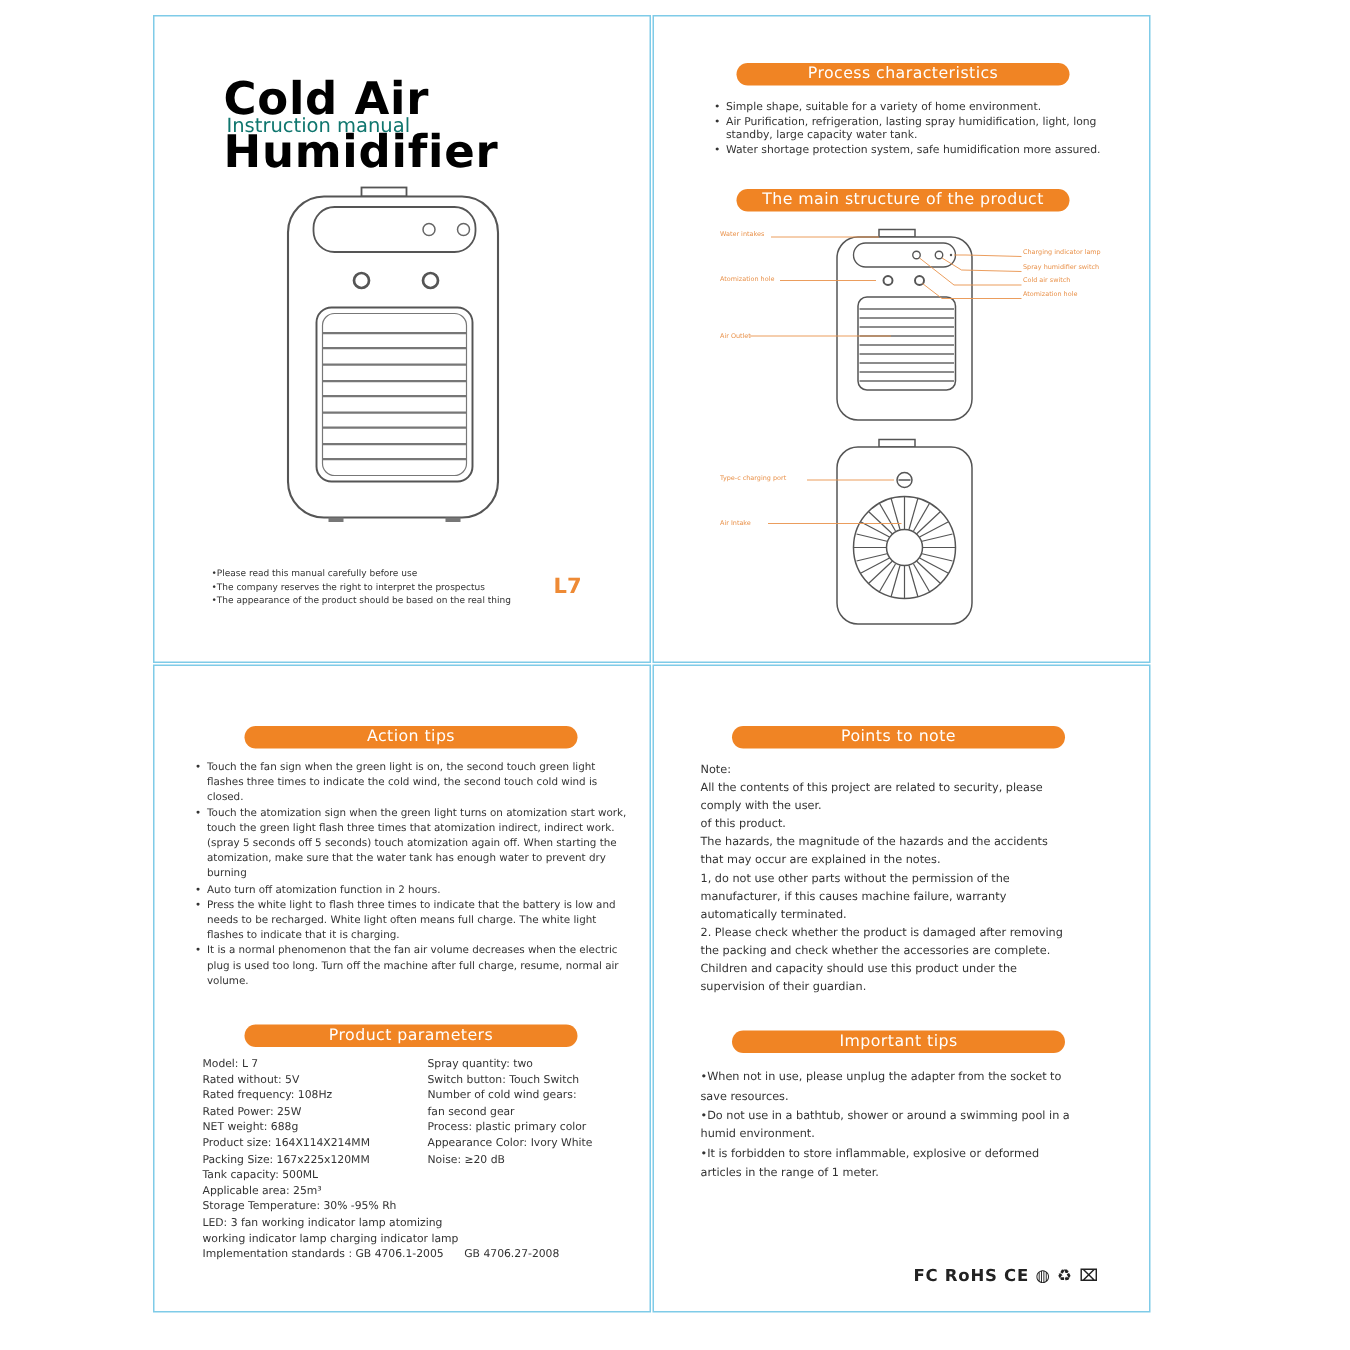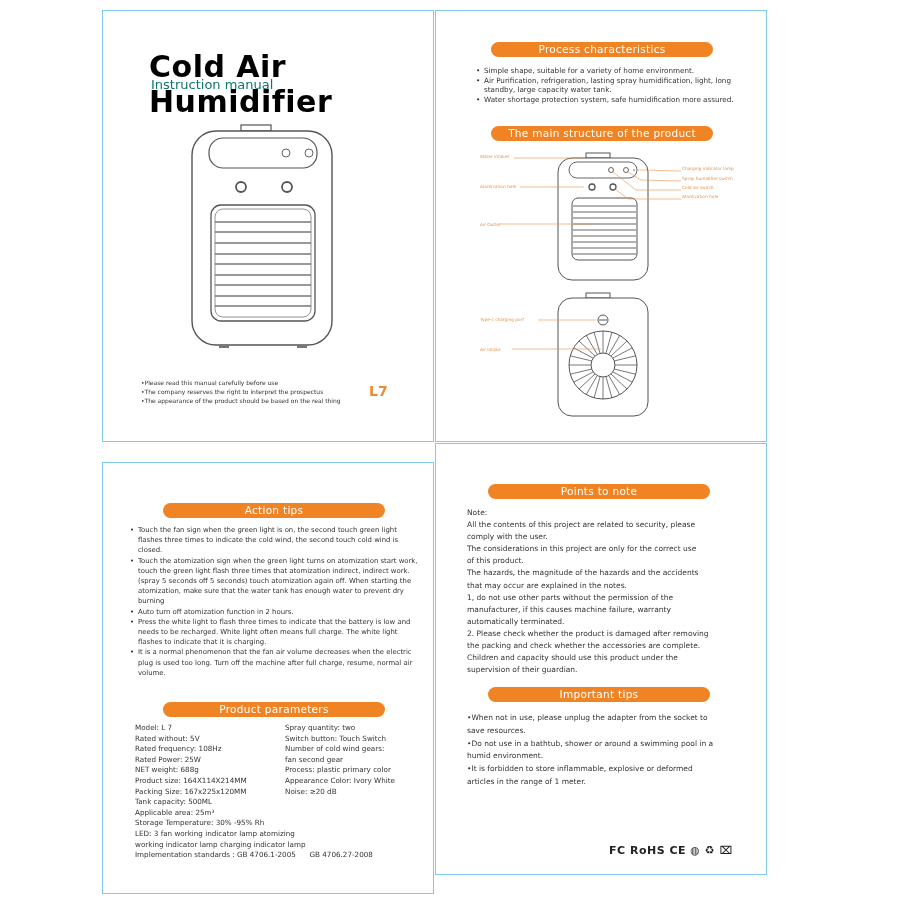--- a/index.html
+++ b/index.html
@@ -1,21 +1,21 @@
 <!DOCTYPE html>
 <html><head>
   <meta charset="utf-8">
   <style>
     html, body { margin: 0; padding: 0; background: #ffffff; }
     body { width: 900px; height: 900px; position: relative; overflow: hidden; font-family: "DejaVu Sans", sans-serif; color: #333; }
     .sheet { position: absolute; left: 102px; top: 10px; width: 666px; height: 866px; }
     .panel { position: absolute; width: 332px; height: 432px; border: 1.5px solid #7fcbe8; box-sizing: border-box; background: #fff; }
     .p1 { left: 0; top: 0; }
     .p2 { left: 333px; top: 0; }
-    .p3 { left: 0; top: 452px; }
+    .p3 { left: 0; top: 433px; }
     .p4 { left: 333px; top: 433px; }
     .pill { position: absolute; height: 15px; border-radius: 8px; background: #f08424; color: #fff; font-size: 10.5px; line-height: 15px; text-align: center; font-family: "DejaVu Sans", sans-serif; letter-spacing: 0.3px; }
     .title-big { position: absolute; left: 46px; top: 38px; font-family: "DejaVu Sans", sans-serif; font-weight: bold; font-size: 30px; color: #000000; letter-spacing: 0.5px; }
     .subtitle { position: absolute; left: 48px; top: 66px; font-size: 13px; color: #0f766e; }
     .notes { position: absolute; left: 38px; top: 367px; font-size: 6px; line-height: 9px; color: #333; }
     .model-mark { position: absolute; left: 266px; top: 372px; font-size: 14px; font-weight: bold; color: #ee8a35; }
     .txt { position: absolute; font-size: 7.4px; line-height: 10.2px; color: #333; }
     .bul { position: absolute; font-size: 7.2px; line-height: 9.6px; color: #333; }
     .bul li { list-style: none; position: relative; padding-left: 8px; margin: 0; }
     .bul li::before { content: "•"; position: absolute; left: 0; top: 0; }
@@ -194,21 +194,20 @@
       </div>
     </div>
   </div>
 
   <div class="panel p4">
     <div class="pill" style="left:52px;top:40px;width:222px;">Points to note</div>
     <div class="txt" style="left:31px;top:63px;width:290px;font-size:7.5px;line-height:12.1px;">
       <div>Note:</div>
       <div>All the contents of this project are related to security, please</div>
       <div>comply with the user.</div>
-      <div>The considerations in this project are only for the correct use</div>
       <div>of this product.</div>
       <div>The hazards, the magnitude of the hazards and the accidents</div>
       <div>that may occur are explained in the notes.</div>
       <div>1, do not use other parts without the permission of the</div>
       <div>manufacturer, if this causes machine failure, warranty</div>
       <div>automatically terminated.</div>
       <div>2. Please check whether the product is damaged after removing</div>
       <div>the packing and check whether the accessories are complete.</div>
       <div>Children and capacity should use this product under the</div>
       <div>supervision of their guardian.</div>

